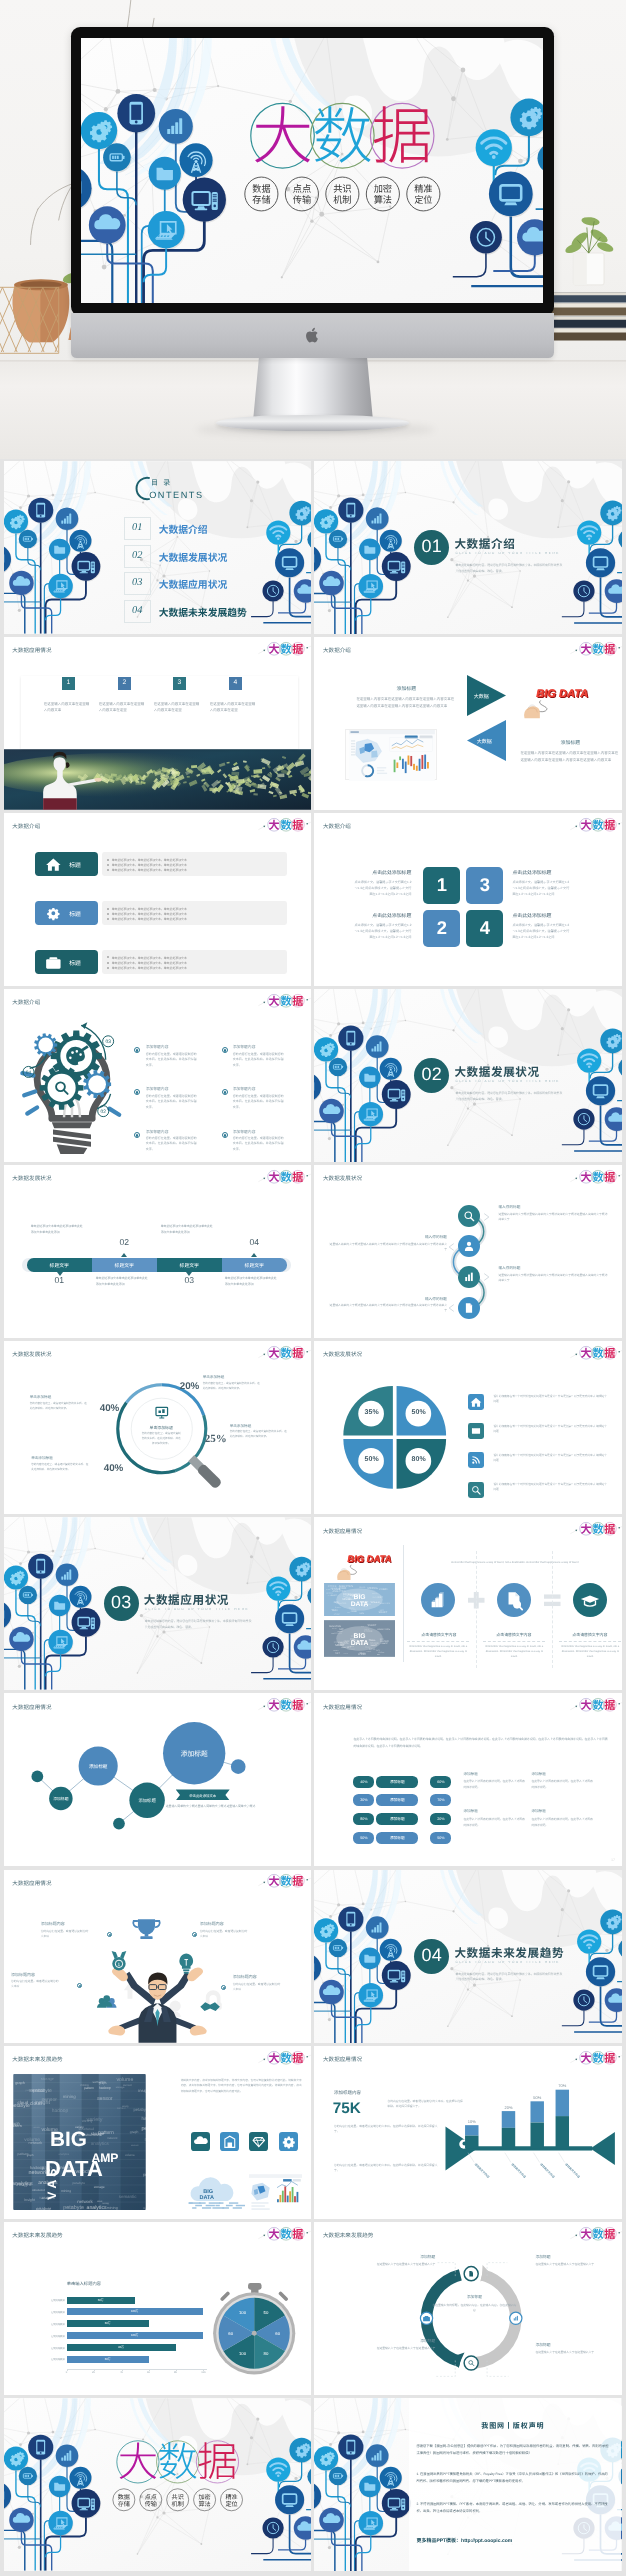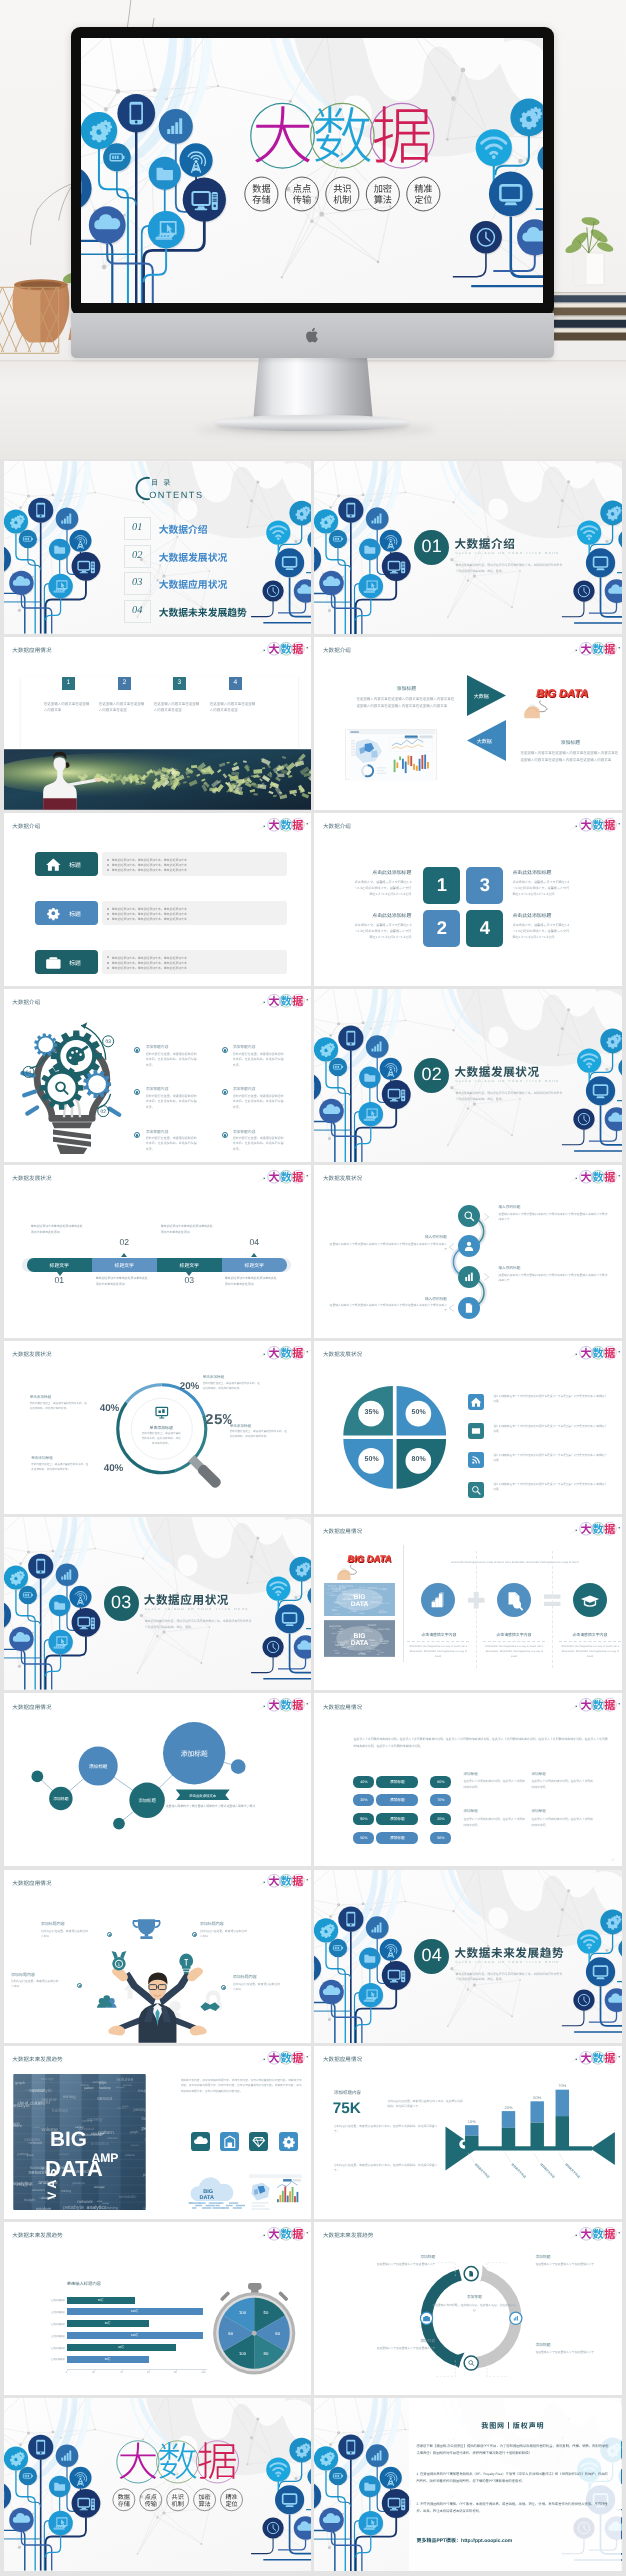--- a/index.html
+++ b/index.html
@@ -1879,21 +1879,21 @@
                   <rect x="-7" y="-6" width="14" height="10" rx="1" fill="none" stroke="#1e6b76" stroke-width="1.5"></rect>
                   <path d="M-4 -2 h3 v3 h-3z M0.5 -3.5 h3 v4.5 h-3z" fill="#1e6b76"></path>
                   <path d="M0 4 v3 M-3 7 h6" stroke="#1e6b76" stroke-width="1.2"></path>
                 </g>
               </g>
             </svg>
           </div>
           <div class="abs" style="left:124px;top:84px;width:67px;text-align:center;font-size:3.9px;color:#4c6f7b">单击添加标题</div>
           <div class="abs" style="left:138px;top:91px;width:39px;text-align:center;font-size:2.6px;line-height:1.85;color:#9aa8b0">您的内容打在这里，或者通过复制您的文本后，在此选择粘贴，并选择只保留文字。</div>
           <div class="abs" style="left:176px;top:40px;font-size:9.8px;color:#4a5f6a;font-weight:700;font-family:Liberation Sans,sans-serif">20%</div>
-          <div class="abs" style="left:201px;top:71px;font-size:15px;color:#4a5f6a;font-weight:700;font-family:Liberation Mono, monospace">25%</div>
+          <div class="abs" style="left:201px;top:92px;font-size:11px;color:#4a5f6a;font-weight:700;font-family:Liberation Serif, serif">25%</div>
           <div class="abs" style="left:100px;top:122px;font-size:9.8px;color:#4a5f6a;font-weight:700;font-family:Liberation Sans,sans-serif">40%</div>
           <div class="abs" style="left:96px;top:62px;font-size:9.8px;color:#4a5f6a;font-weight:700;font-family:Liberation Sans,sans-serif">40%</div>
           <div class="abs" style="left:199px;top:34px;width:59px;font-size:3.6px;color:#6b8a96">单击添加标题</div>
           <div class="abs" style="left:199px;top:41px;width:59px;font-size:2.6px;line-height:1.85;color:#9aa8b0">您的内容打在这里，或者通过复制您的文本后，在此选择粘贴，并选择只保留文字。</div>
           <div class="abs" style="left:226px;top:83px;width:59px;font-size:3.6px;color:#6b8a96">单击添加标题</div>
           <div class="abs" style="left:226px;top:89px;width:59px;font-size:2.6px;line-height:1.85;color:#9aa8b0">您的内容打在这里，或者通过复制您的文本后，在此选择粘贴，并选择只保留文字。</div>
           <div class="abs" style="left:27.5px;top:115px;width:59px;font-size:3.6px;color:#6b8a96">单击添加标题</div>
           <div class="abs" style="left:27.5px;top:122px;width:59px;font-size:2.6px;line-height:1.85;color:#9aa8b0">您的内容打在这里，或者通过复制您的文本后，在此选择粘贴，并选择只保留文字。</div>
           <div class="abs" style="left:26px;top:54px;width:59px;font-size:3.6px;color:#6b8a96">单击添加标题</div>
           <div class="abs" style="left:26px;top:61px;width:59px;font-size:2.6px;line-height:1.85;color:#9aa8b0">您的内容打在这里，或者通过复制您的文本后，在此选择粘贴，并选择只保留文字。</div>

